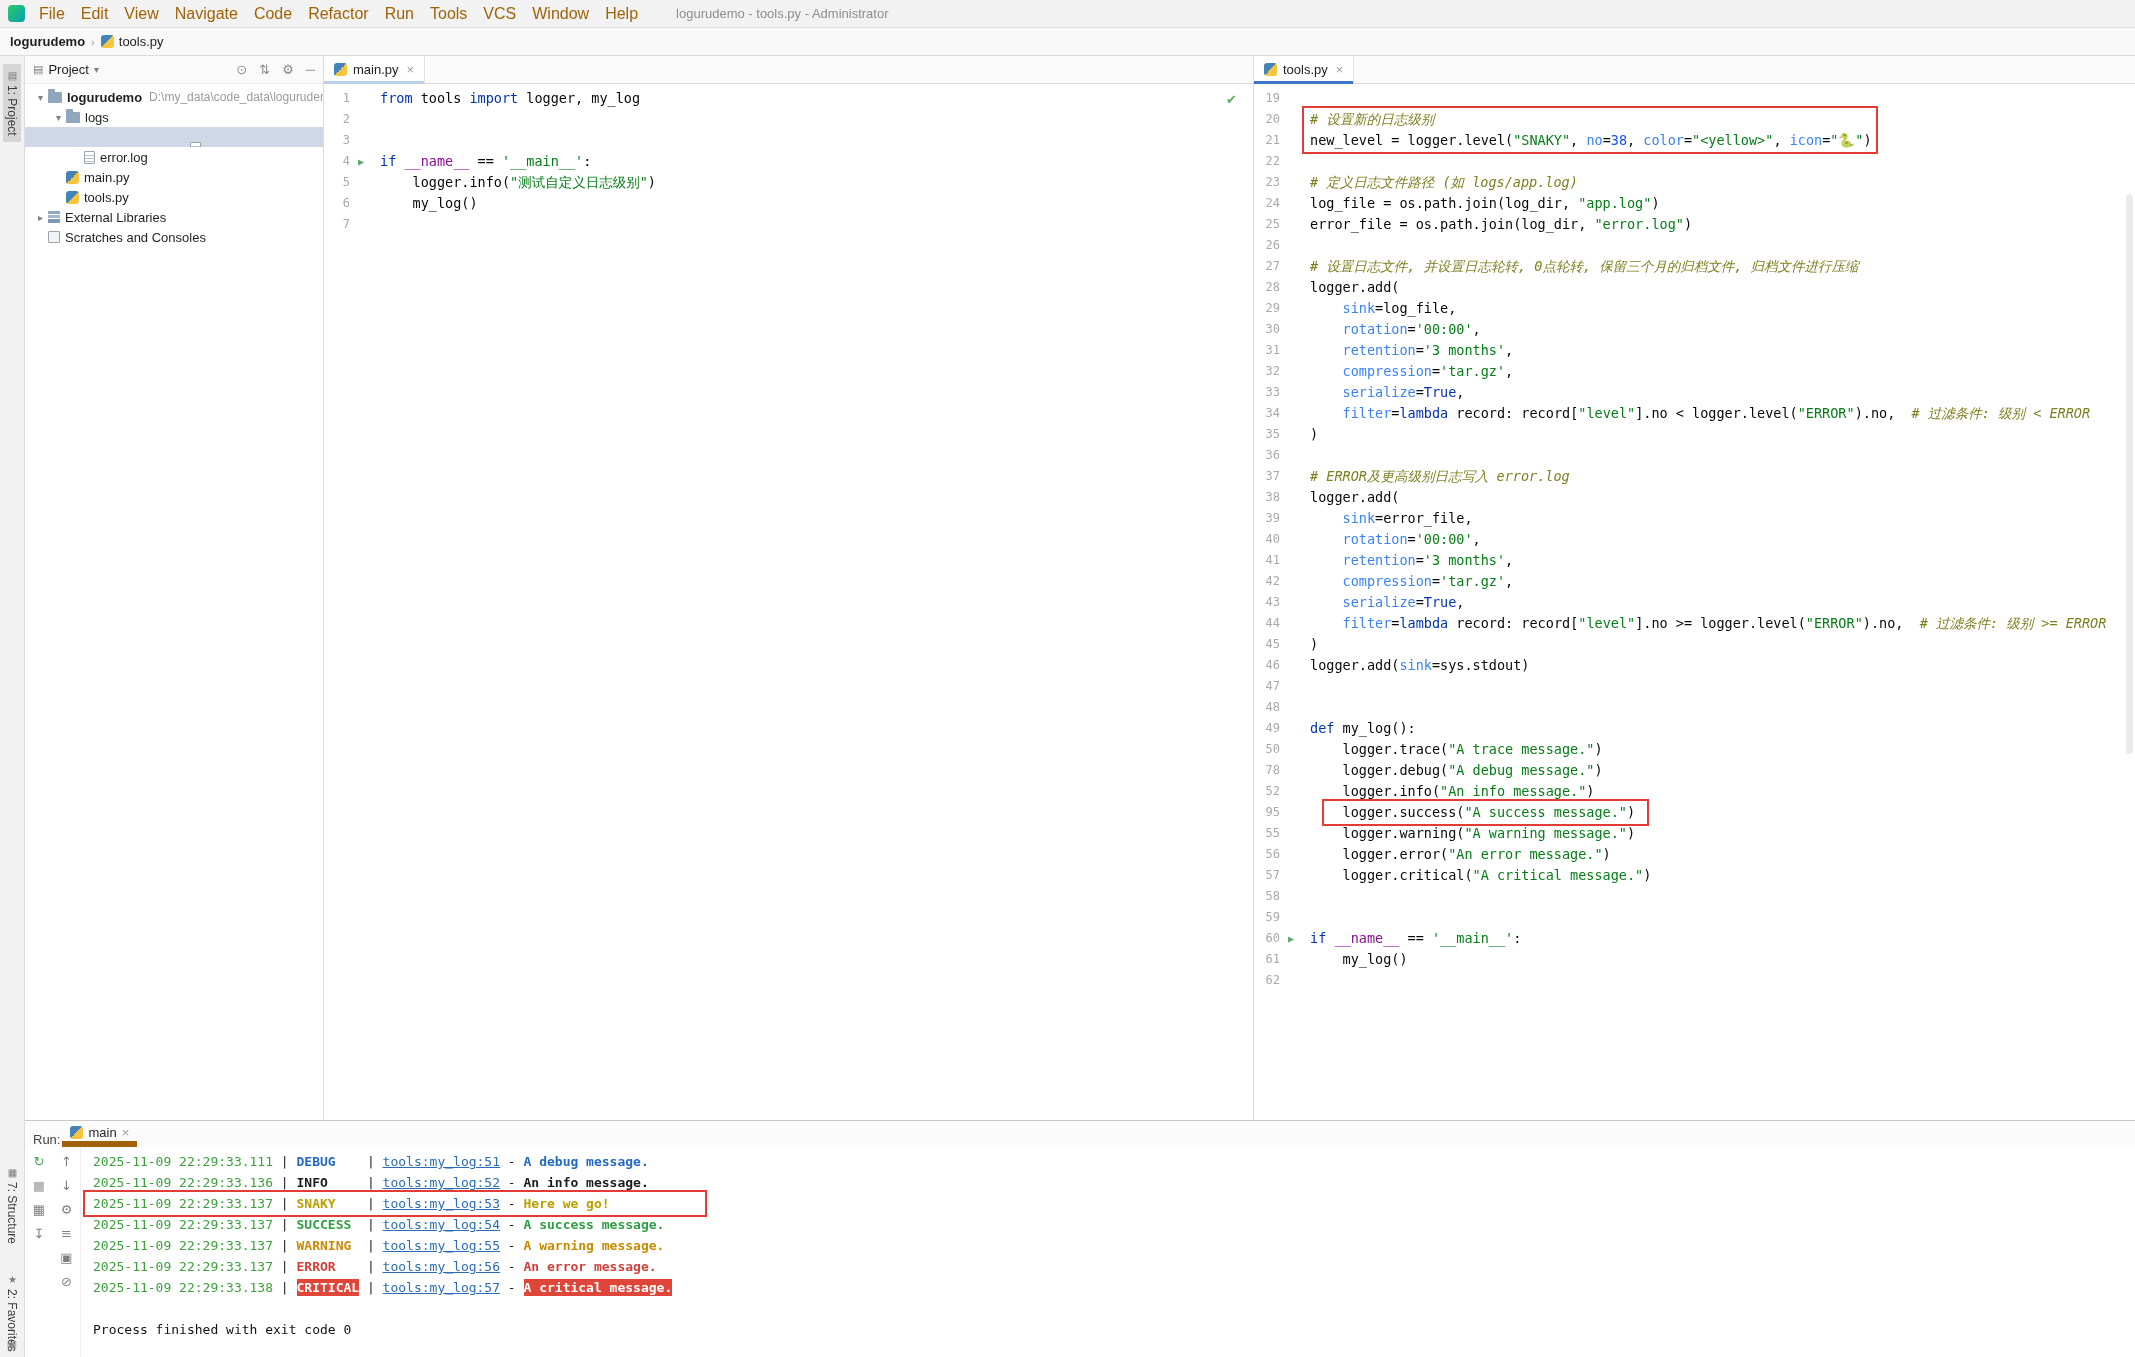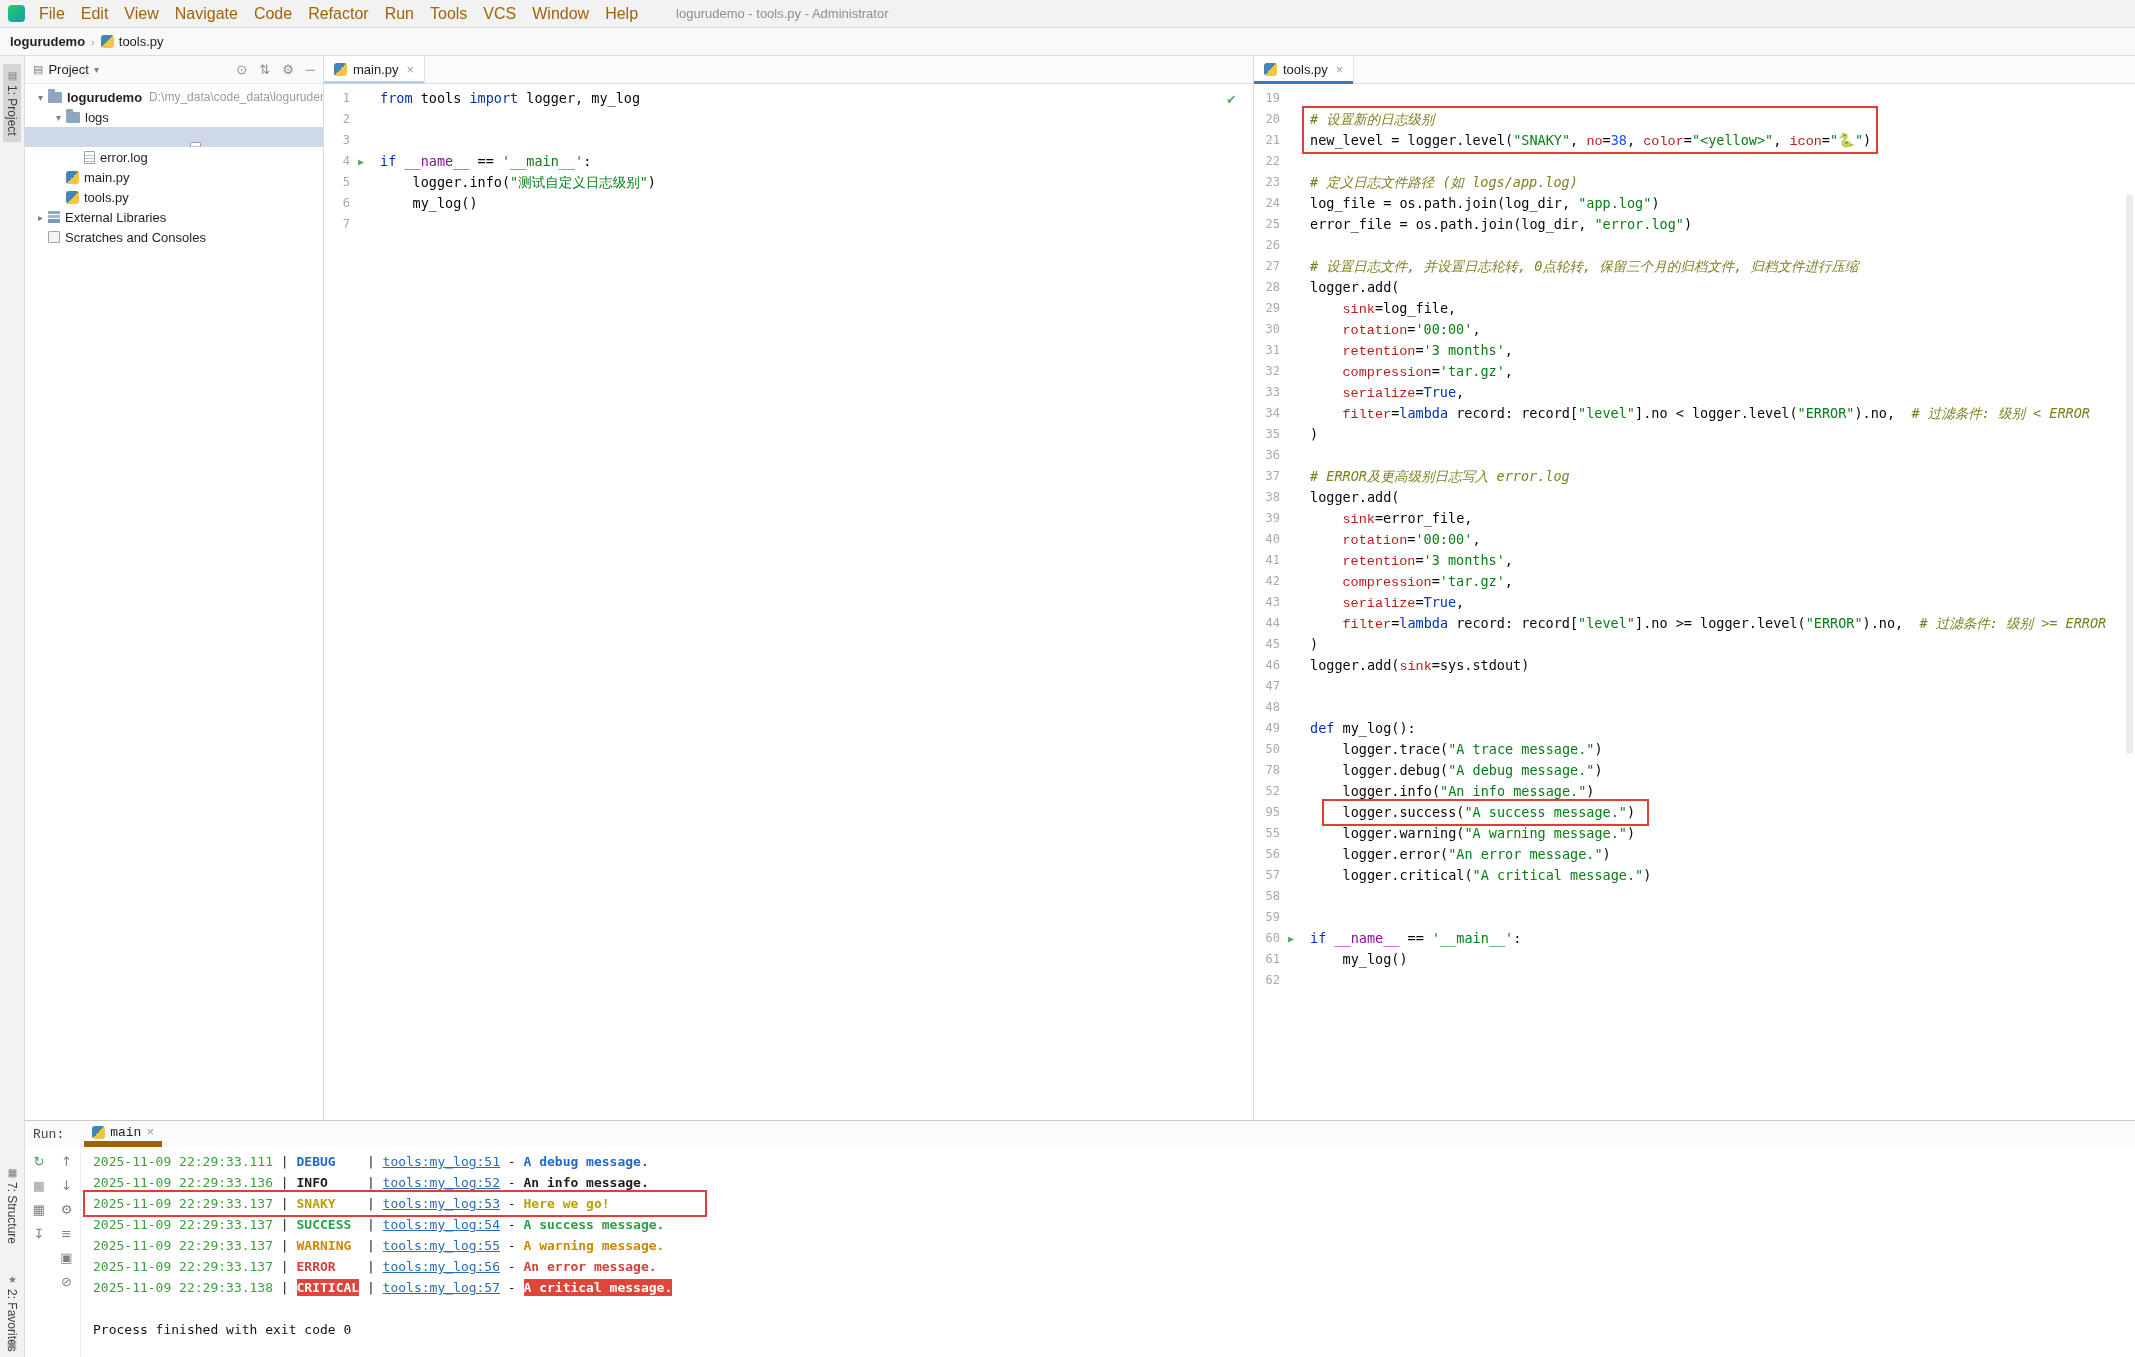--- a/index.html
+++ b/index.html
@@ -78,28 +78,28 @@
                 font-family:"DejaVu Sans Mono", monospace; font-size:13.5px; }
   .code-line { display:flex; height:21px; line-height:21px; }
   .ln { flex:0 0 26px; text-align:right; color:#a9a9a9; font-size:12px; }
   .mk { flex:0 0 22px; text-align:center; font-size:10px; color:#59a869; }
   .code { white-space:pre; padding-left:8px; color:#080808; }
   .t-p { color:#080808; }
   .t-k { color:#0033b3; }
   .t-s { color:#067d17; }
   .t-n { color:#1750eb; }
   .t-c { color:#7d7f1f; font-style:italic; }
-  .t-m { color:#b91c1c;font-family:Liberation Mono, monospace; }
+  .t-m { color:#3b82f6; }
   .t-d { color:#871094; }
   .check-icon { position:absolute; top:8px; right:16px; color:#5caf61; font-size:13px; font-family:"DejaVu Sans", sans-serif; }
   .scroll-thumb { position:absolute; right:2px; top:110px; width:7px; height:560px; background:rgba(0,0,0,0.08); border-radius:4px; }
 
   
   .runpanel { height:237px; flex:0 0 237px; border-top:1px solid #c8c8c8; display:flex; flex-direction:column; background:#fff; }
-  .run-header { height:26px; flex:0 0 26px; display:flex; align-items:center; gap:20px; padding-left:8px; background:#fbfbfb;font-family:Liberation Mono, monospace; }
+  .run-header { height:26px; flex:0 0 26px; display:flex; align-items:flex-end; gap:2px; padding-left:8px; background:#fbfbfb; }
   .run-label { font-size:13px; color:#444; }
   .run-tab { display:flex; align-items:center; gap:5px; padding:3px 8px 1px; border-bottom:6px solid #a16207; font-size:13px; }
   .tab-close { color:#9a9a9a; font-size:13px; }
   .run-body { flex:1; display:flex; min-height:0; }
   .run-col { flex:0 0 28px; display:flex; flex-direction:column; align-items:center; padding-top:6px; gap:7px; }
   .run-col.sep { border-right:1px solid #efefef; }
   .run-col span { font-size:13px; height:17px; line-height:17px; font-family:"DejaVu Sans", sans-serif; }
   .run-output { flex:1; padding:4px 0 0 12px; font-family:"DejaVu Sans Mono", monospace; font-size:13px; line-height:21px; overflow:hidden; }
   .out-line { white-space:pre; height:21px; }
   .olink { text-decoration:underline; }

